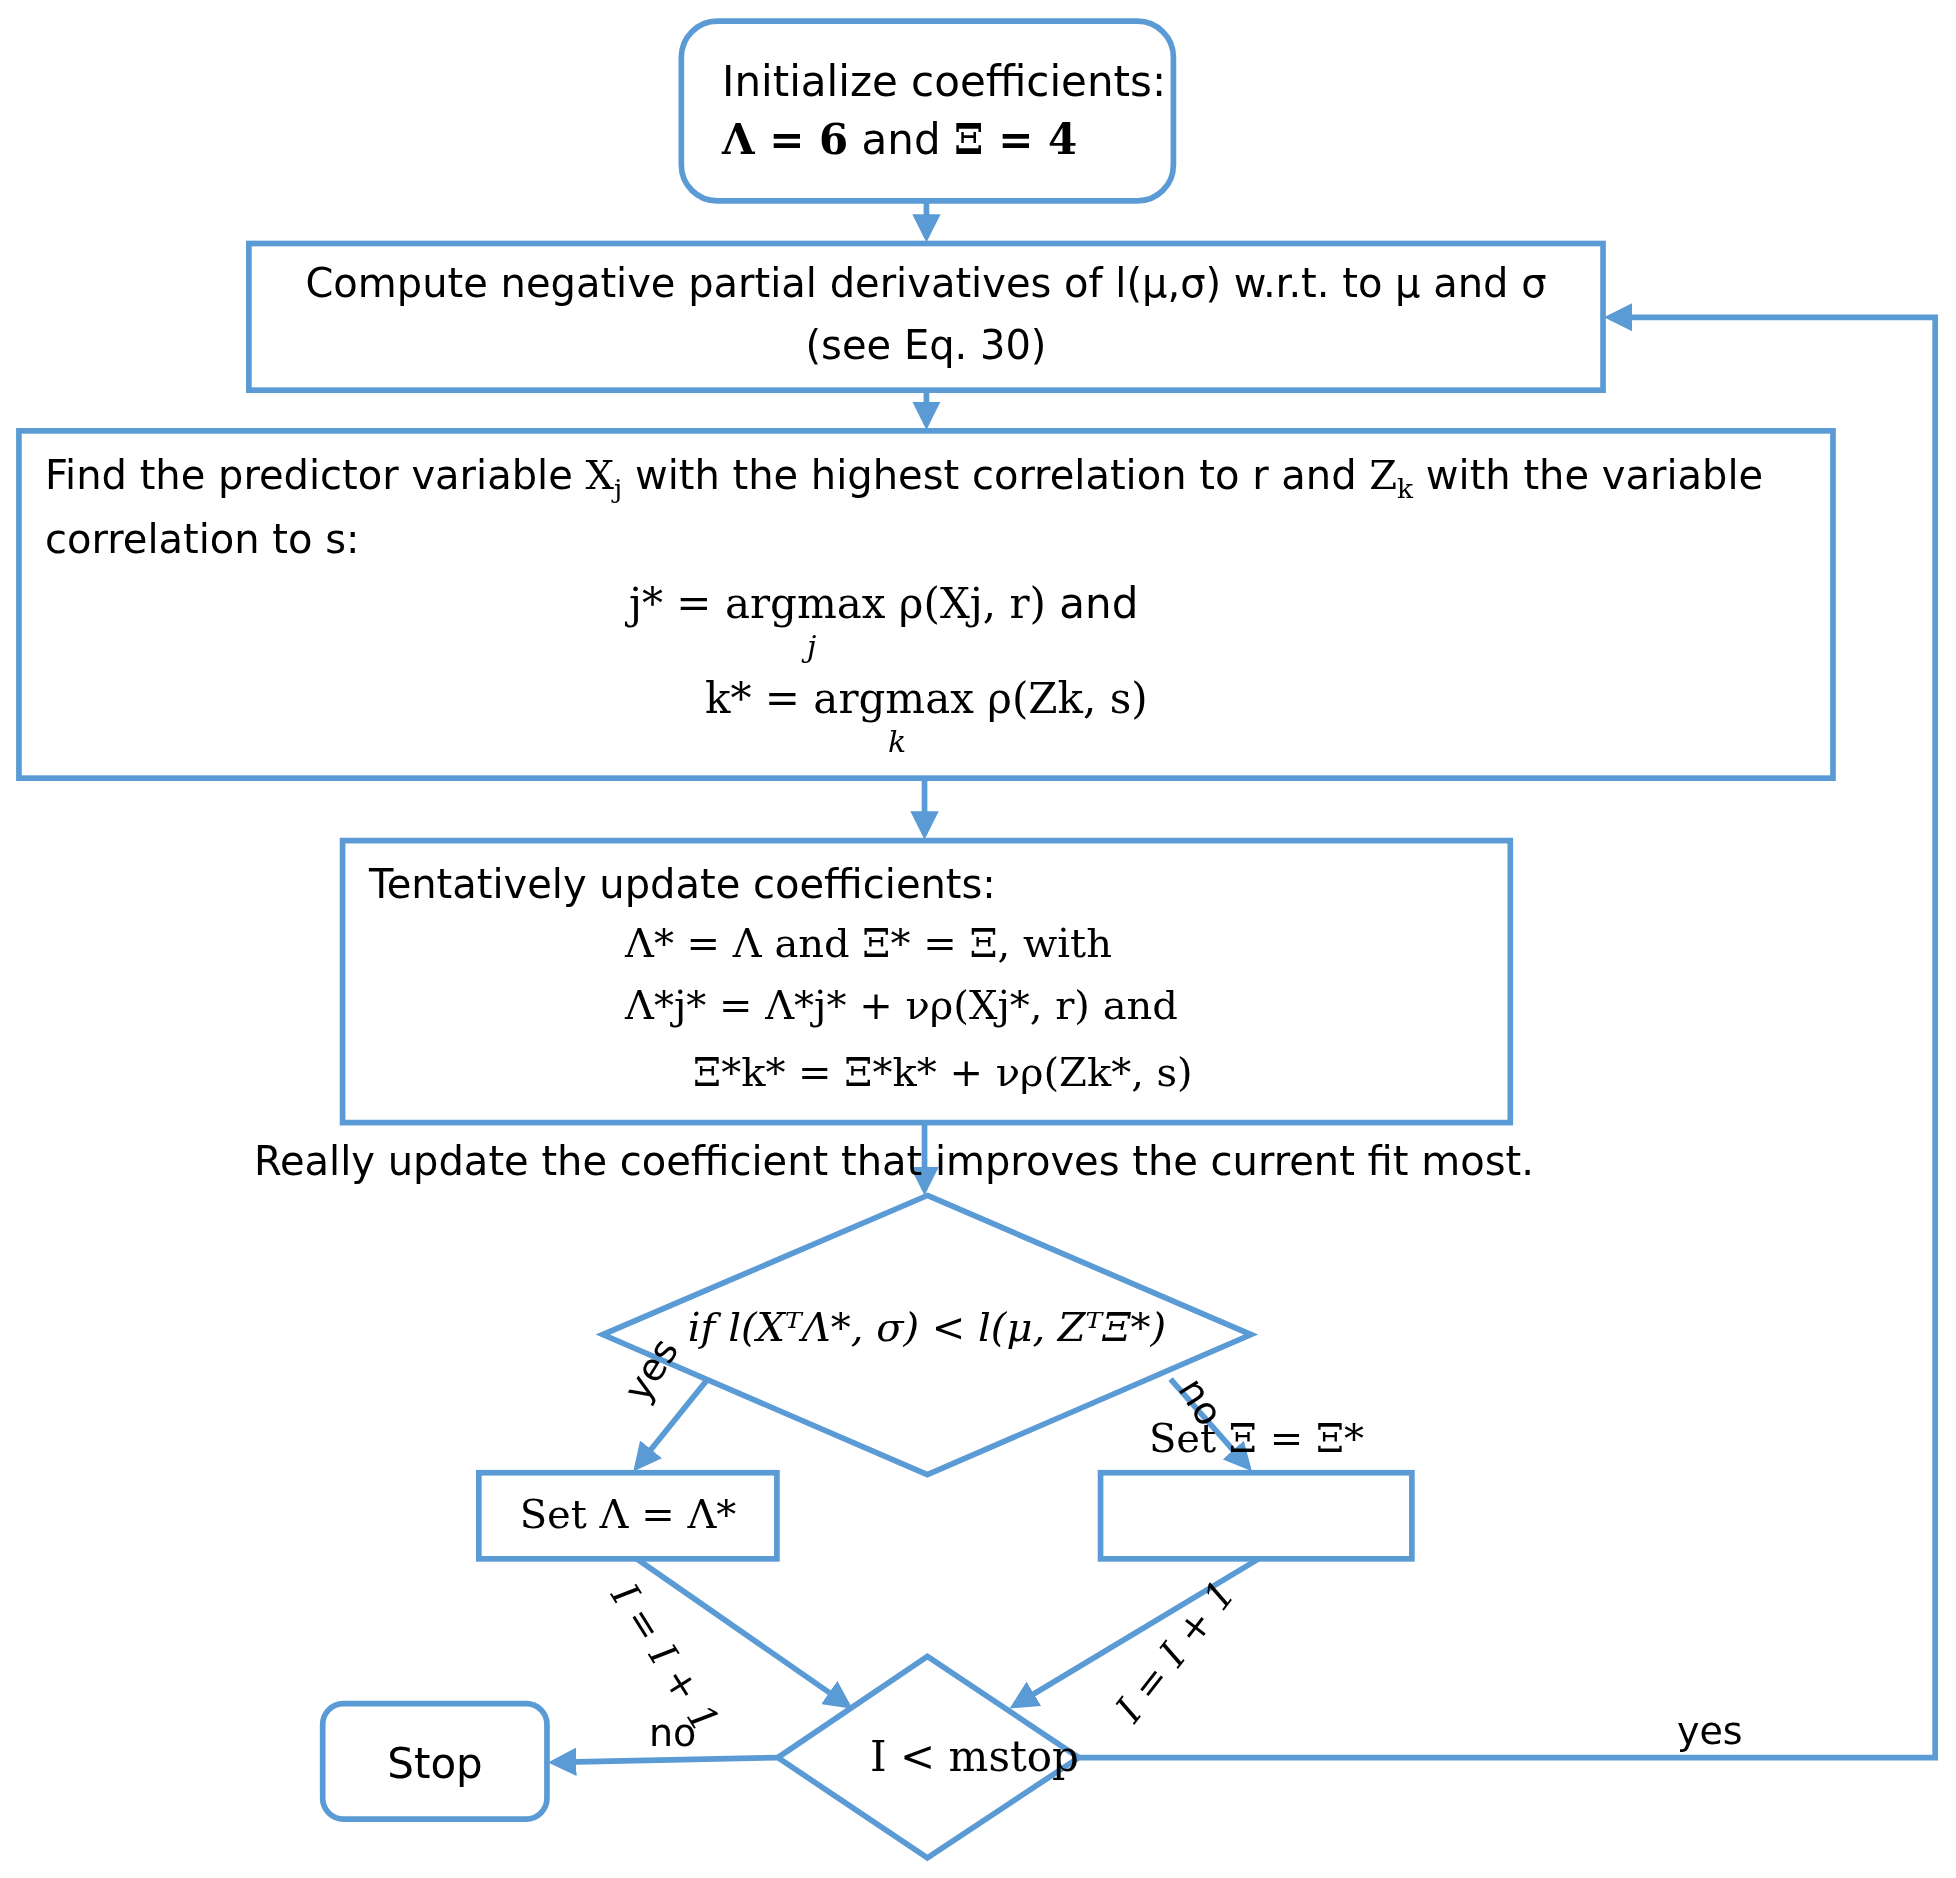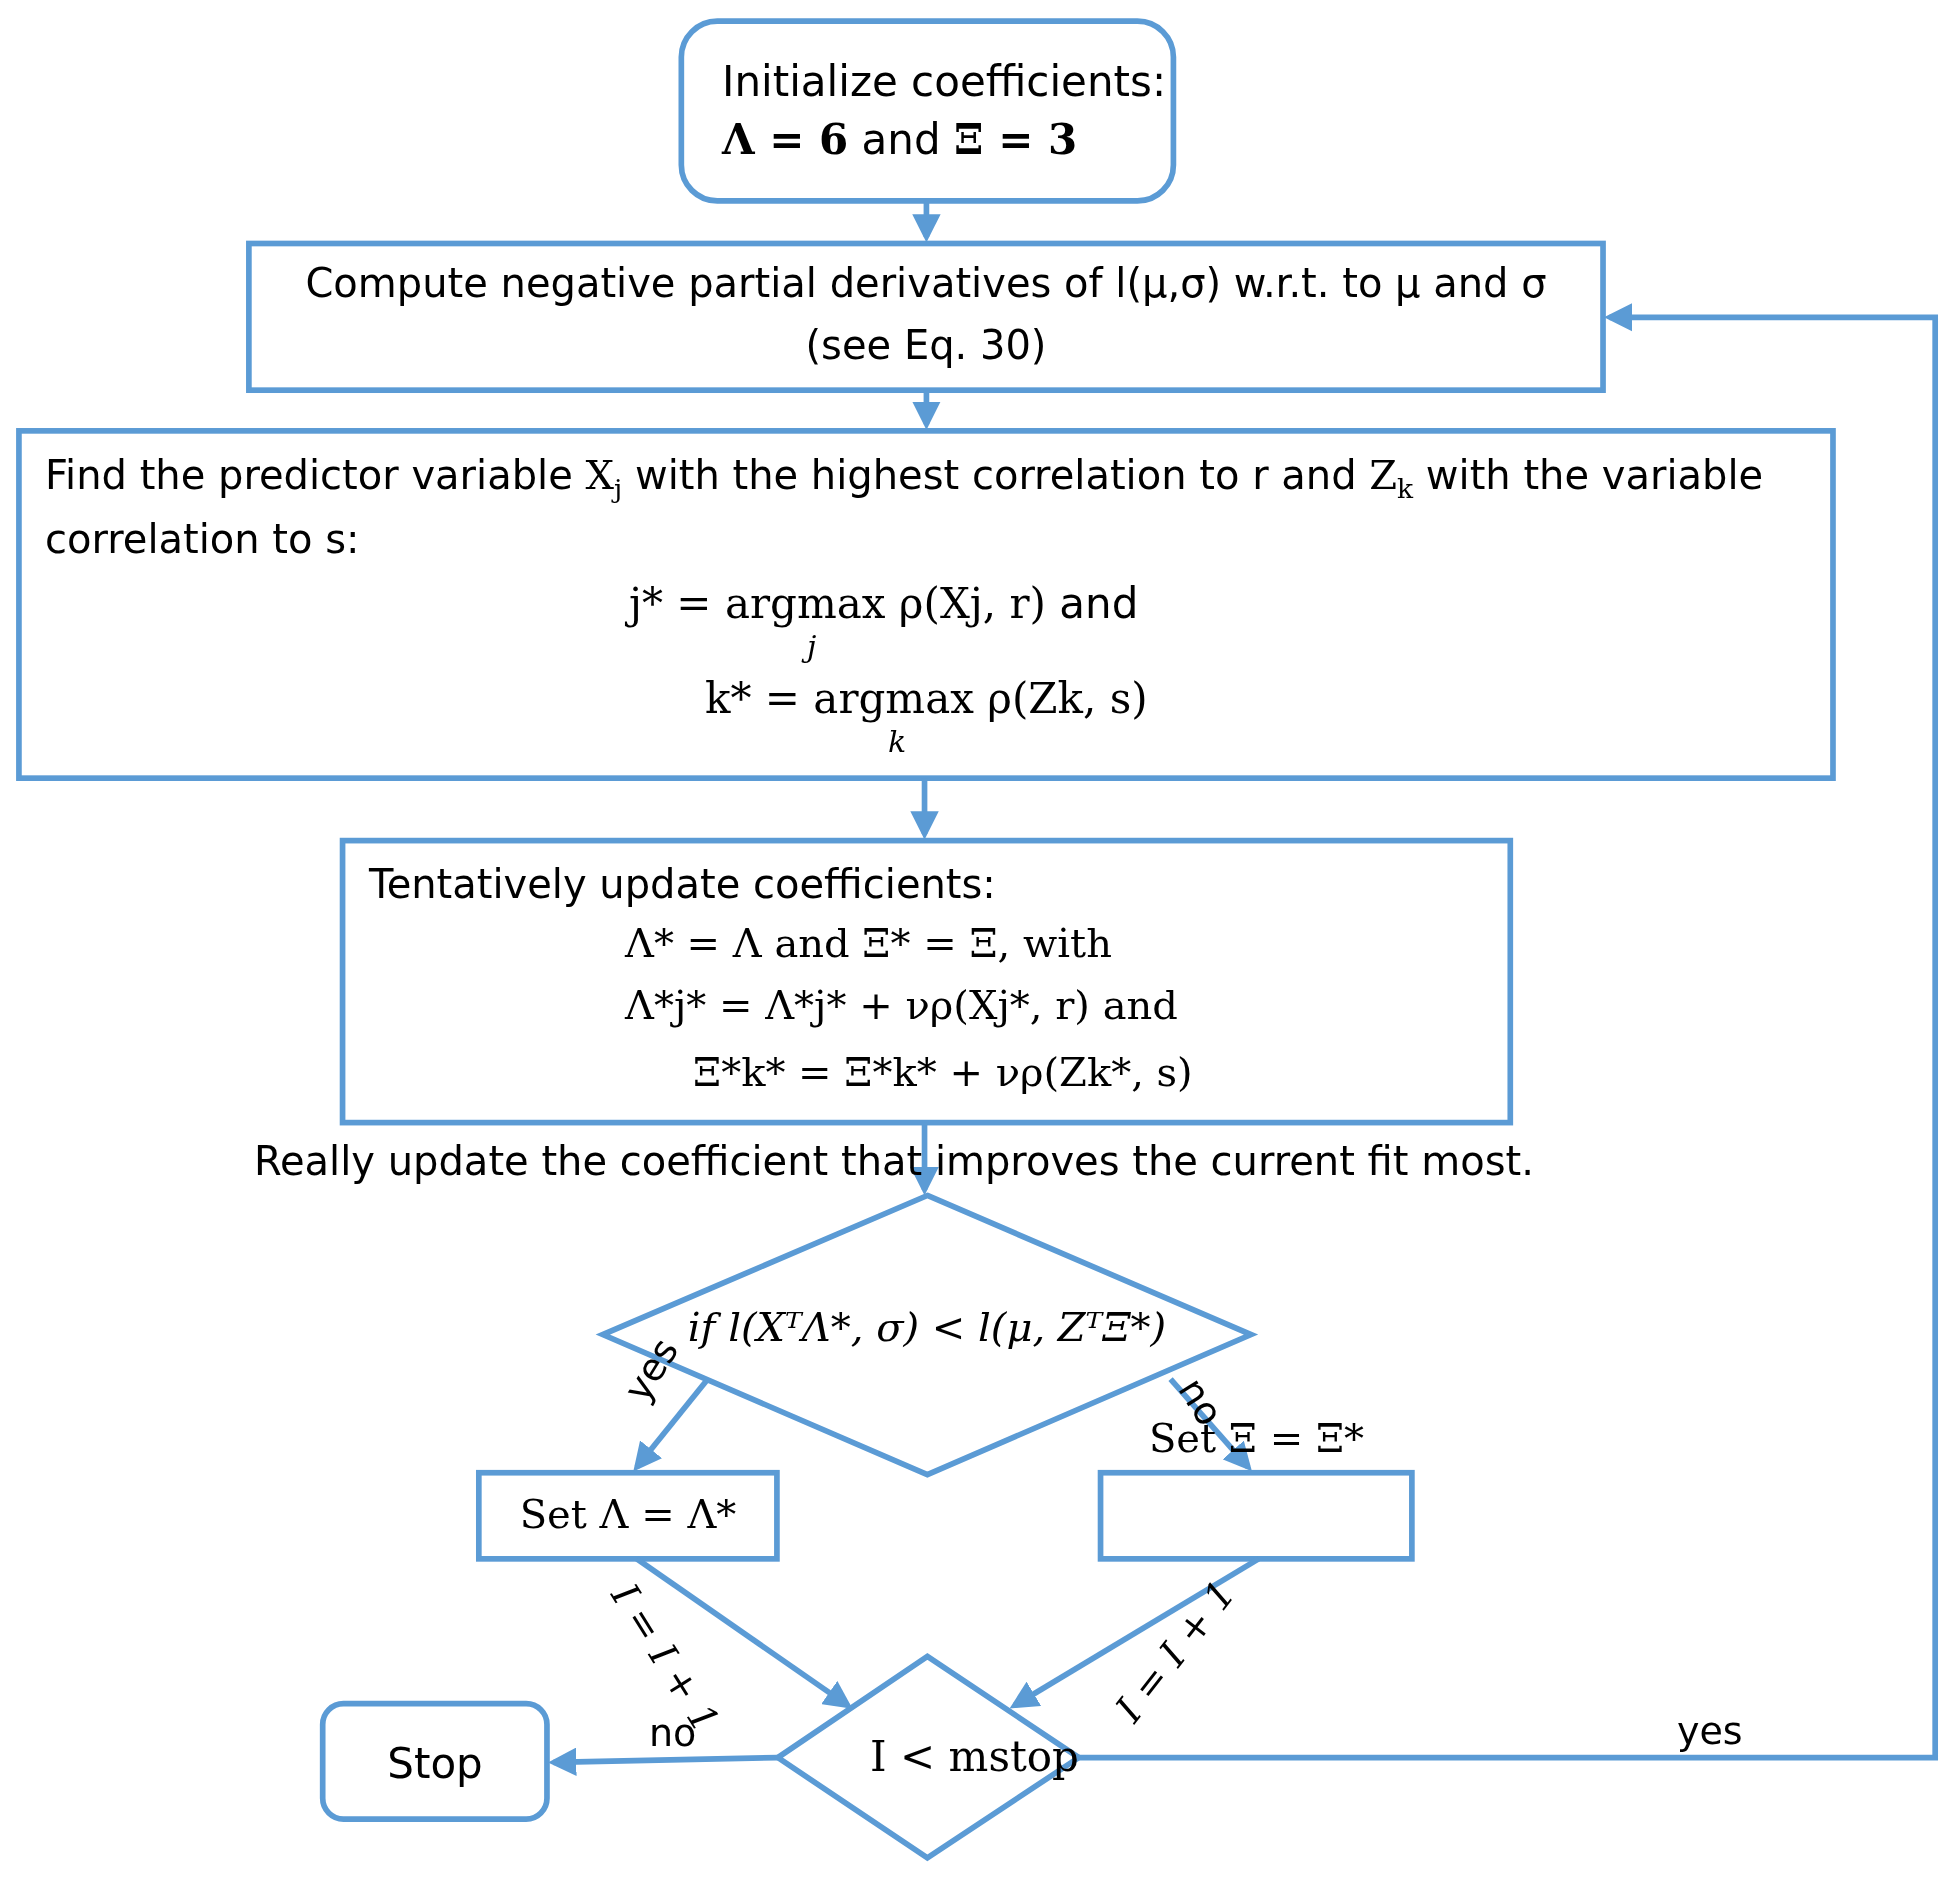--- a/index.html
+++ b/index.html
@@ -39,21 +39,21 @@
   <line class="edge" x1="748" y1="1457" x2="673" y2="1550" marker-end="url(#arr)"></line>
   <line class="edge" x1="1237" y1="1457" x2="1319" y2="1550" marker-end="url(#arr)"></line>
   <line class="edge" x1="673" y1="1647" x2="896" y2="1802" marker-end="url(#arr)"></line>
   <line class="edge" x1="1330" y1="1647" x2="1072" y2="1802" marker-end="url(#arr)"></line>
   <line class="edge" x1="822" y1="1857" x2="585" y2="1862" marker-end="url(#arr)"></line>
   <polyline class="edge" points="1140,1857 2045,1857 2045,335 1701,335" marker-end="url(#arr)"></polyline>
 </svg>
 
 <div class="t" style="left:722px; top:57px; font-size:42px;">Initialize coefficients:</div>
 <div class="t" style="left:722px; top:115px; font-size:42px;">
-  <span class="m b">Λ = 6</span><span> and </span><span class="m b">Ξ = 3</span>
+  <span class="m b">Λ = 6</span><span> and </span><span class="m b">Ξ = 4</span>
 </div>
 
 <div class="t" style="left:249px; width:1354px; text-align:center; top:260px; font-size:40px;">Compute negative partial derivatives of l(μ,σ) w.r.t. to μ and σ</div>
 <div class="t" style="left:249px; width:1354px; text-align:center; top:322px; font-size:40px;">(see Eq. 30)</div>
 
 <div class="t" style="left:45px; top:452px; font-size:40px;">
   <span>Find the predictor variable </span><span class="m">X</span><sub class="m" style="font-size:26.5px;">j</sub><span> with the highest correlation to r and </span><span class="m">Z</span><sub class="m" style="font-size:26.5px;">k</sub><span> with the variable</span>
 </div>
 <div class="t" style="left:45px; top:516px; font-size:40px;">correlation to s:</div>
 <div class="t m" style="left:629px; top:579px; font-size:42px;">

